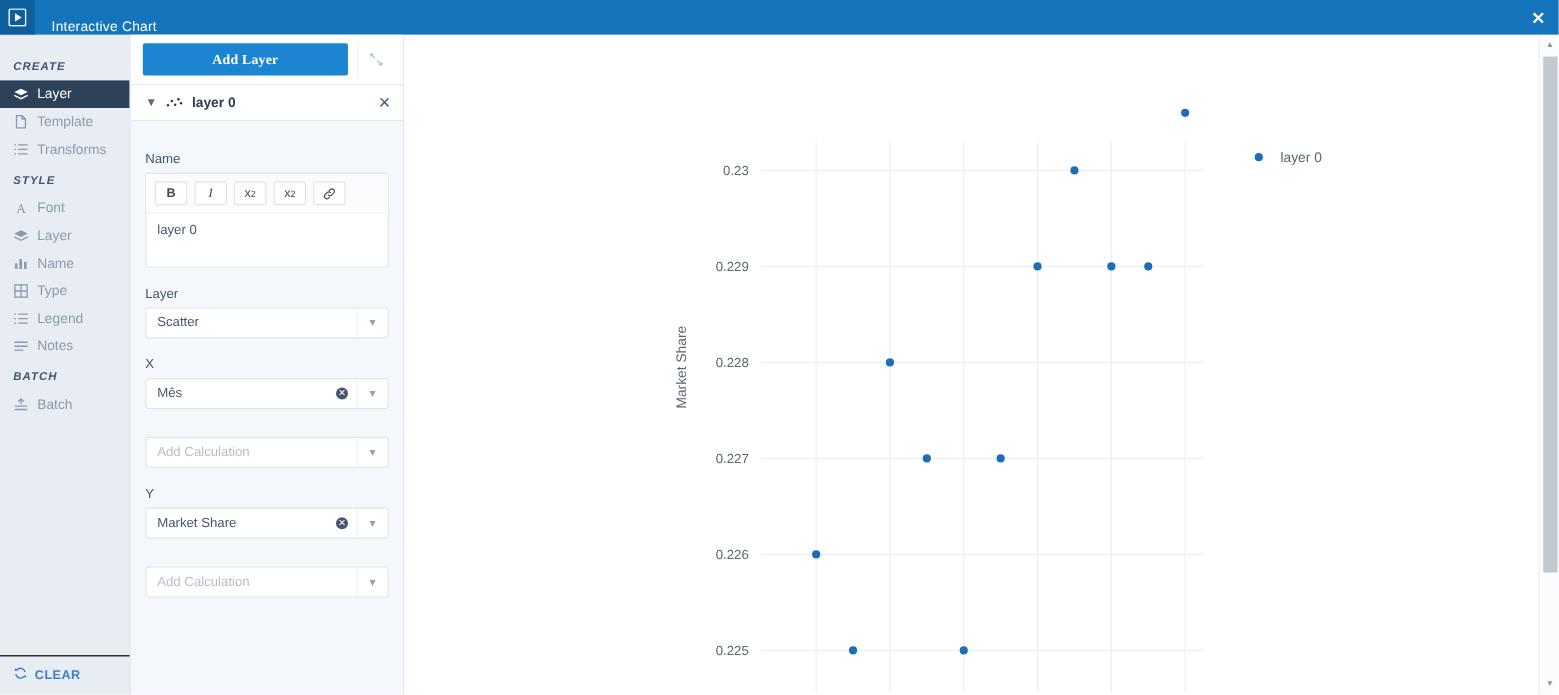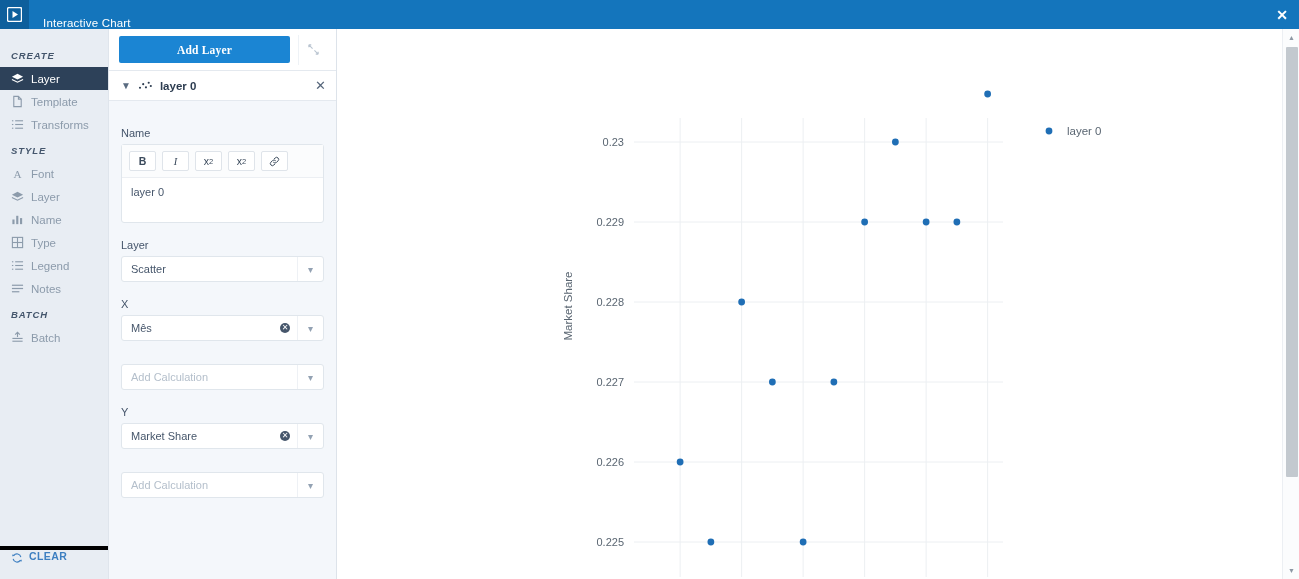--- a/index.html
+++ b/index.html
@@ -49,22 +49,22 @@
     padding-left: 11px; font-size: 11.5px; color: #8c9bab;
     cursor: pointer; gap: 7px;
   }
   .nav-item.active { background: #2d4159; color: #ffffff; }
   .nav-item .ni-ico {
     width: 13px; height: 13px; display:flex; align-items:center;
     justify-content:center; flex:0 0 13px;
   }
   .nav-item .ni-ico svg { display:block; }
   .nav-footer {
-    height: 33px; border-top: 4px solid #000000;
-    display: flex; align-items: flex-start; padding-left: 11px;
+    height: 33px; border-top: 1px solid #000000;
+    display: flex; align-items: center; padding-left: 11px;
     gap: 6px; cursor: pointer;
   }
   .nav-footer .nf-label {
     font-size: 10.5px; font-weight: 700; color: #3d7fc1; letter-spacing:.4px;
   }
 
   
   .panel {
     position: absolute; left: 109px; top: 29px; width: 228px; height: 550px;
     background: #f4f7fb; border-right: 1px solid #dde3ea;

